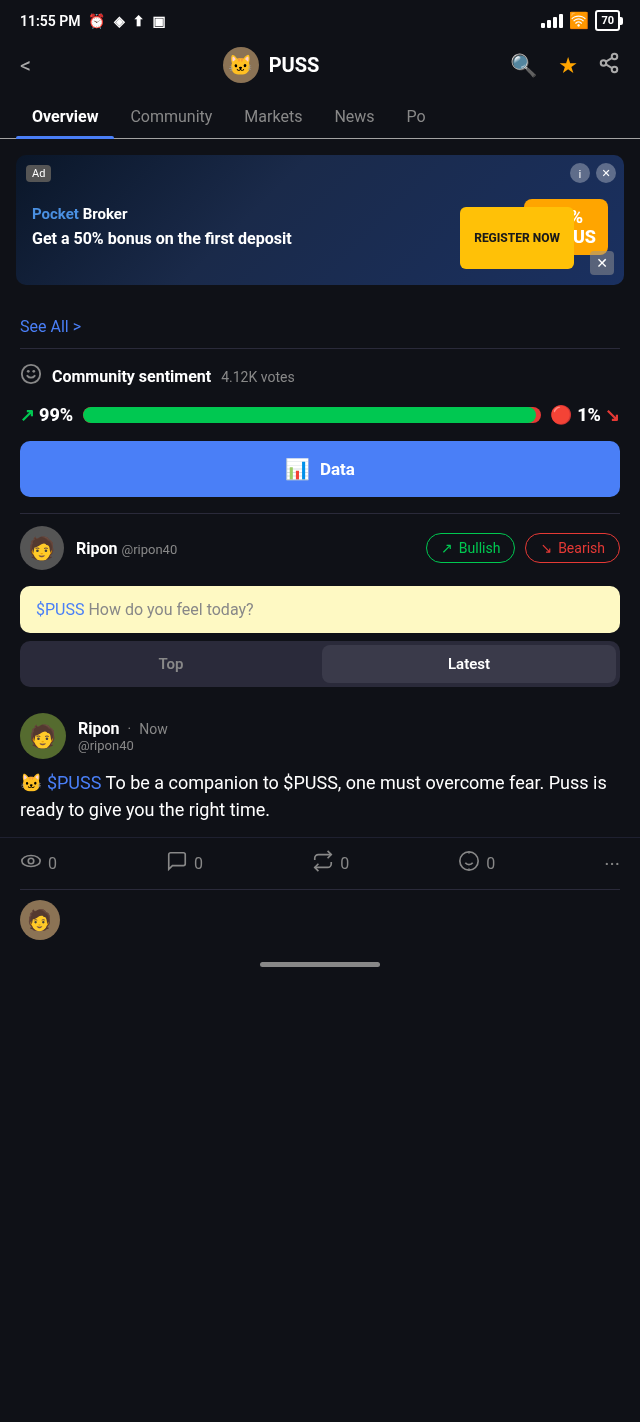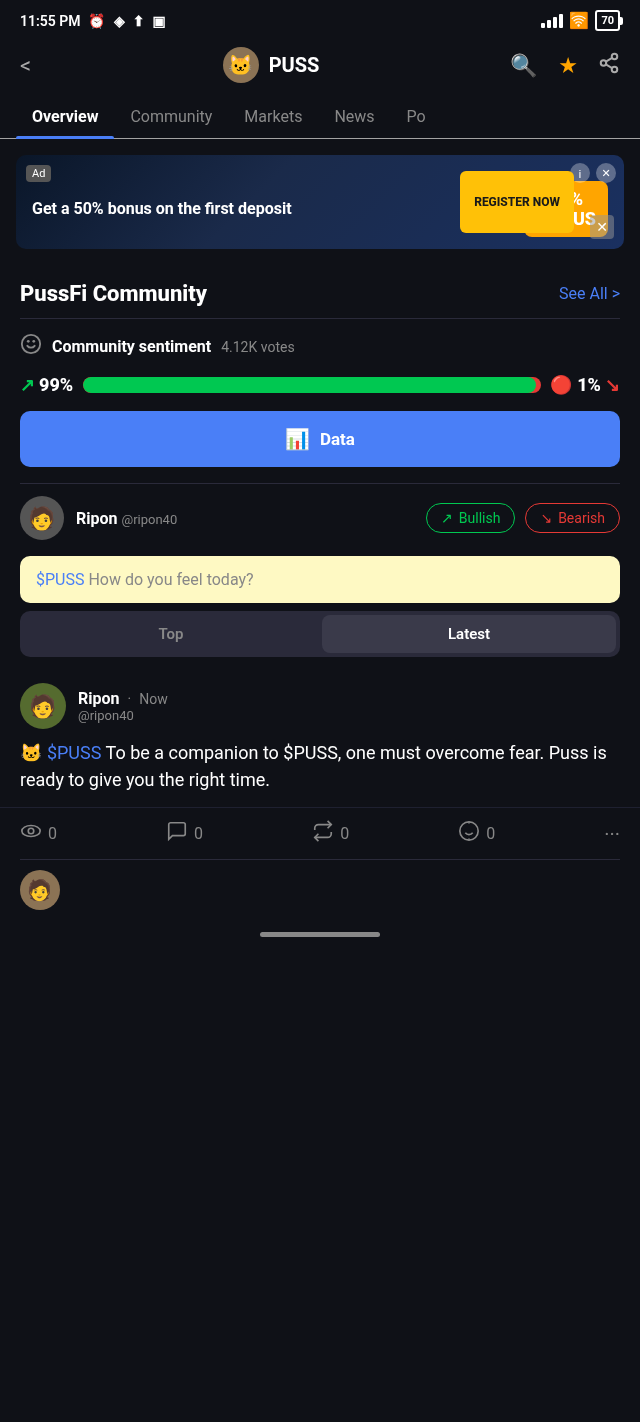--- a/index.html
+++ b/index.html
@@ -78,21 +78,21 @@
       border-radius: 2px 2px 0 0;
     }
 
     
     .ad-banner {
       margin: 16px;
       border-radius: 10px;
       background: linear-gradient(135deg, #0a1628 0%, #1a2a4a 40%, #1a3060 100%);
       position: relative;
       overflow: hidden;
-      height: 94px;
+      height: 130px;
       display: flex;
       align-items: center;
     }
     .ad-label {
       position: absolute;
       top: 10px;
       left: 10px;
       background: #555;
       color: white;
       font-size: 11px;
@@ -444,34 +444,36 @@
 </div>
 
 <div class="ad-banner">
   <div class="ad-label">Ad</div>
   <div class="ad-info-close">
     <div class="ad-info-btn">ℹ</div>
     <div class="ad-close-btn">✕</div>
   </div>
   <div class="ad-content">
     <div class="ad-text">
+      <div class="ad-logo">
+        <span style="color:#4A90E2">Pocket</span> Broker
+      </div>
       <div class="ad-description">Get a 50% bonus on the first deposit</div>
     </div>
     <div class="ad-right">
       <div class="ad-bonus-badge">
         50%<br>BONUS
       </div>
     </div>
   </div>
   <div class="ad-register-btn" style="position:absolute;bottom:16px;right:50px;">REGISTER NOW</div>
   <div class="ad-close-x">✕</div>
 </div>
 
 <div class="section-header">
-  <span class="section-title">PussFi Community</span>
   <span class="see-all">See All &gt;</span>
 </div>
 
 <div class="divider"></div>
 
 <div class="sentiment-row">
   <span class="sentiment-icon">
     <svg width="22" height="22" viewBox="0 0 24 24" fill="none" stroke="#888" stroke-width="2" stroke-linecap="round">
       <path d="M12 2a10 10 0 1 0 10 10A10 10 0 0 0 12 2z"></path>
       <path d="M8 14s1.5 2 4 2 4-2 4-2" stroke="#888"></path>

